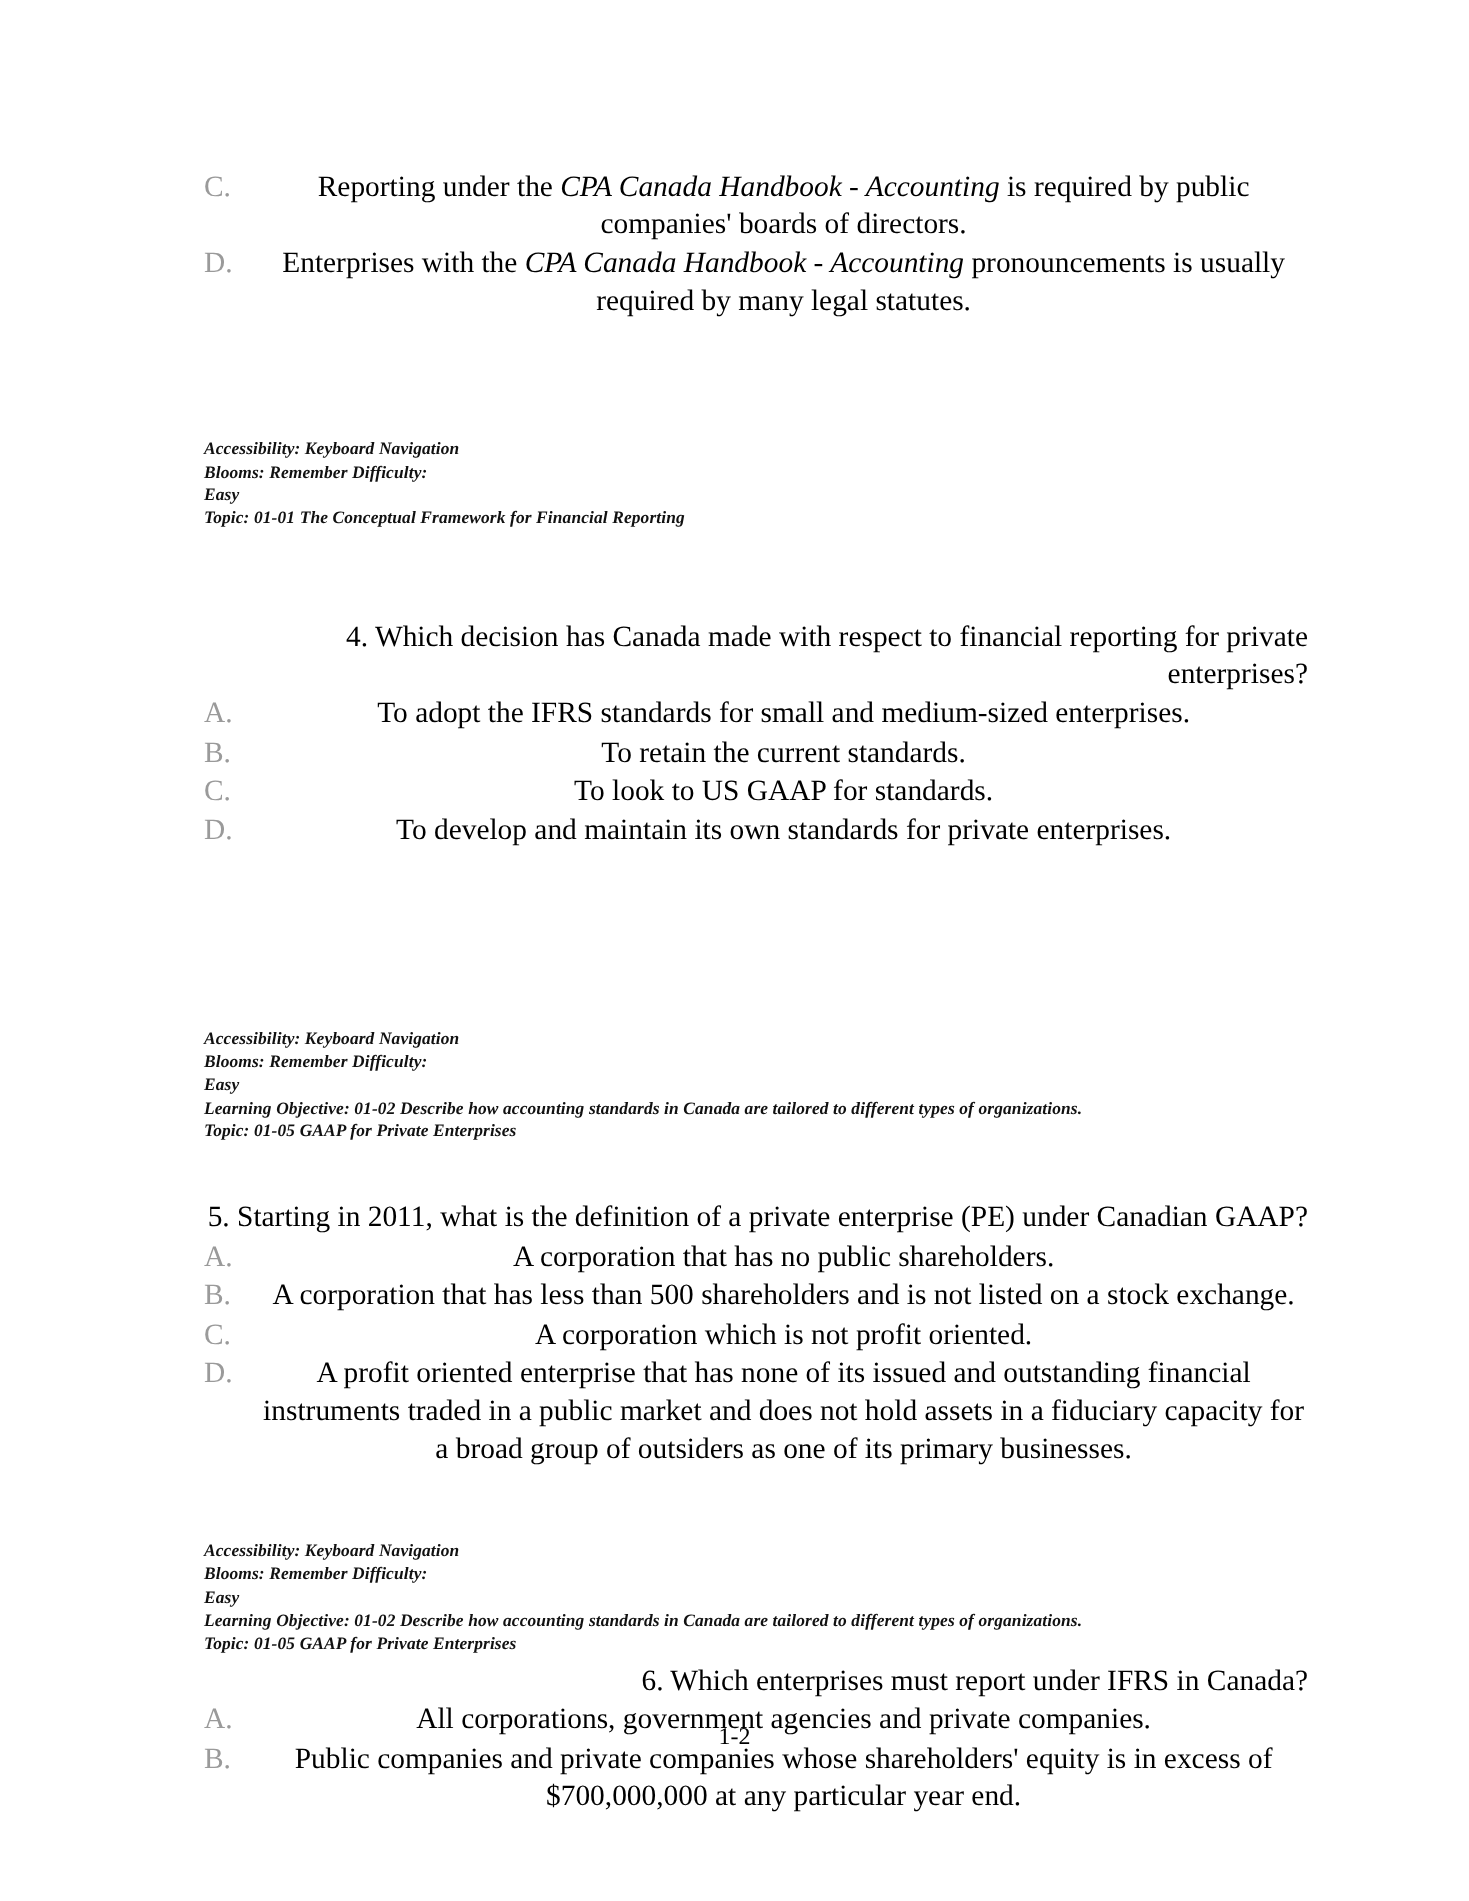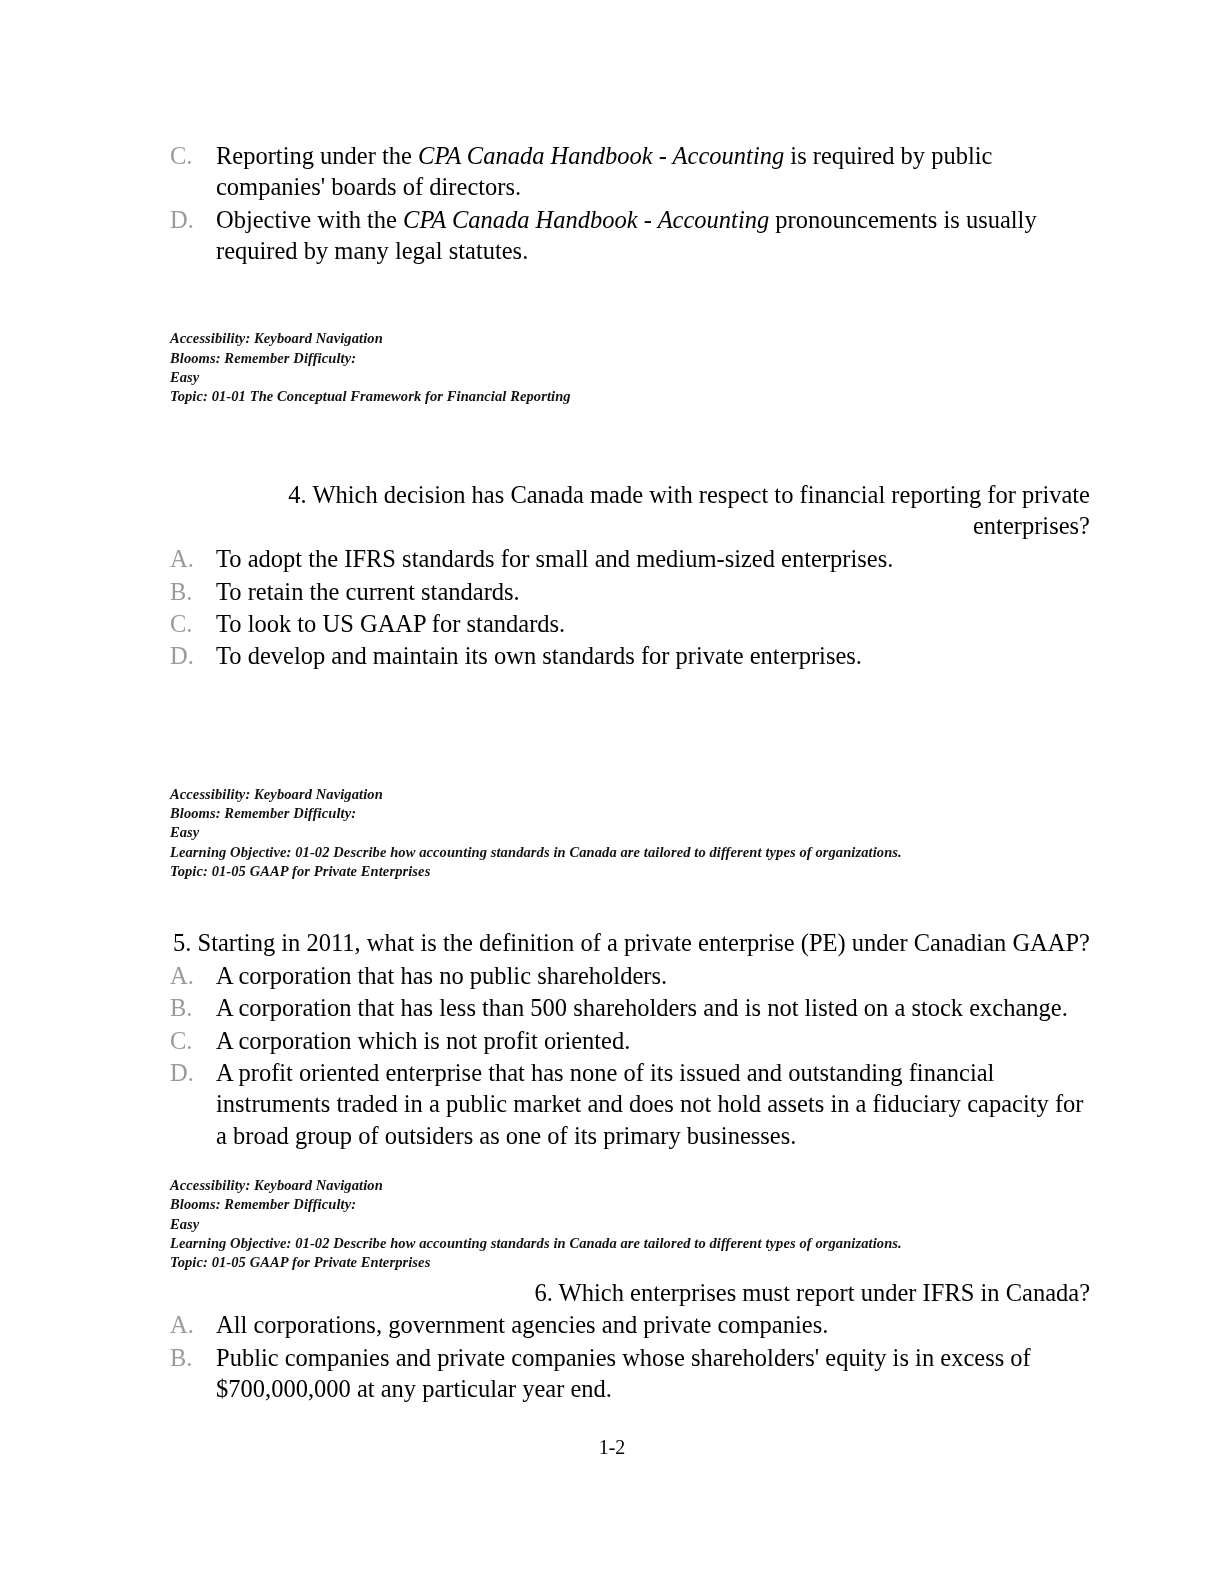--- a/index.html
+++ b/index.html
@@ -42,21 +42,21 @@
   .opt-letter {
     color: #9a9a9a;
     flex: 0 0 auto;
     width: 30px;
     text-align: left;
     font-size: 24.5px;
   }
   .opt-text {
     flex: 1 1 auto;
     color: #000;
-    text-align: left;
+    text-align: center;
     margin-left: 16px;
   }
   .opt-text i, .opt-text em {
     font-style: italic;
   }
 
   
   .qstem {
     font-size: 24.5px;
     line-height: 1.30;
@@ -67,20 +67,21 @@
 
   
   .meta {
     font-family: "Liberation Serif", "DejaVu Serif", serif;
     font-style: italic;
     font-weight: bold;
     font-size: 14.5px;
     line-height: 1.33;
     color: #111;
     letter-spacing: 0.1px;
+    margin-top: 36px;
   }
   .meta div { white-space: nowrap; }
 
   
   .sp-a { height: 62px; }
   .sp-b { height: 72px; }
   .sp-d { height: 112px; }
   .sp-e { height: 24px; }
   .sp-f { height: 46px; }
   .sp-h { height: 4px; }
@@ -104,21 +105,21 @@
 
   <div class="content">
 
     <div class="option">
       <span class="opt-letter">C.</span>
       <span class="opt-text"><span>Reporting under the </span><i>CPA Canada Handbook - Accounting</i><span> is required by public companies' boards of directors.</span></span>
     </div>
 
     <div class="option">
       <span class="opt-letter">D.</span>
-      <span class="opt-text"><span>Objective with the </span><i>CPA Canada Handbook - Accounting</i><span> pronouncements is usually required by many legal statutes.</span></span>
+      <span class="opt-text"><span>Enterprises with the </span><i>CPA Canada Handbook - Accounting</i><span> pronouncements is usually required by many legal statutes.</span></span>
     </div>
 
     <div class="sp-a"></div>
 
     <div class="meta">
       <div>Accessibility: Keyboard Navigation</div>
       <div>Blooms: Remember Difficulty:</div>
       <div>Easy</div>
       <div>Topic: 01-01 The Conceptual Framework for Financial Reporting</div>
     </div>

